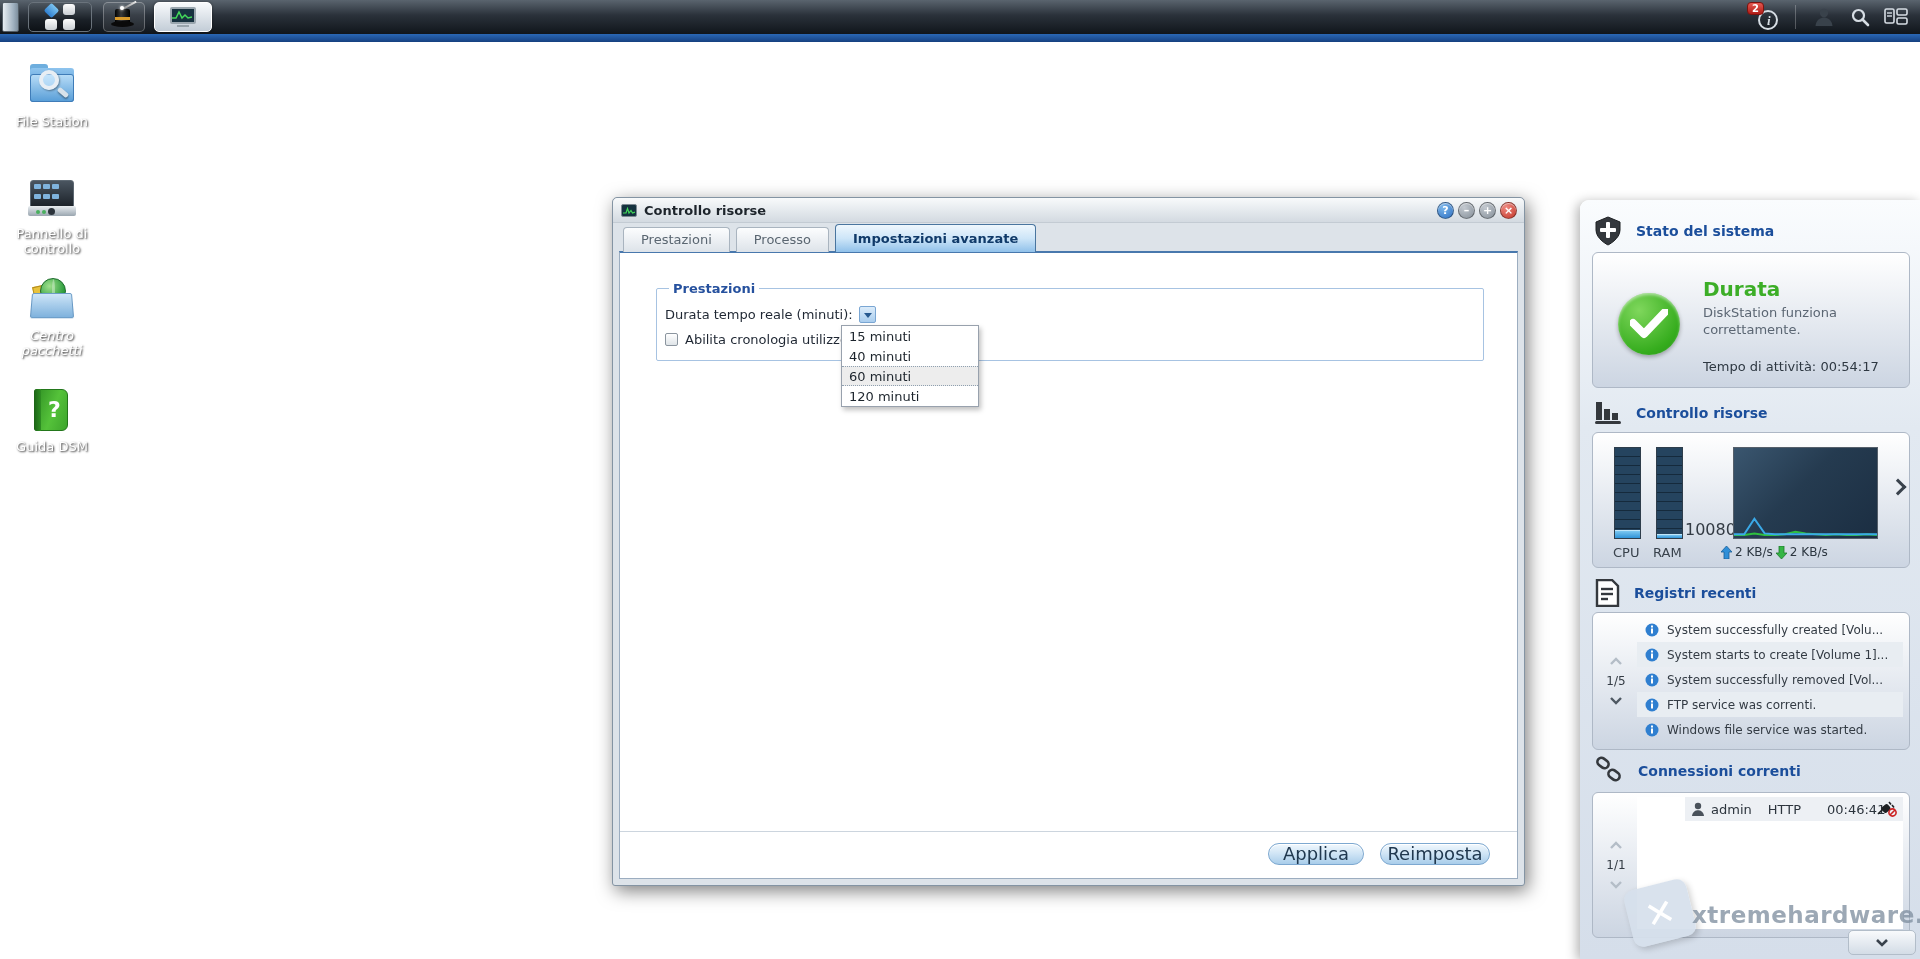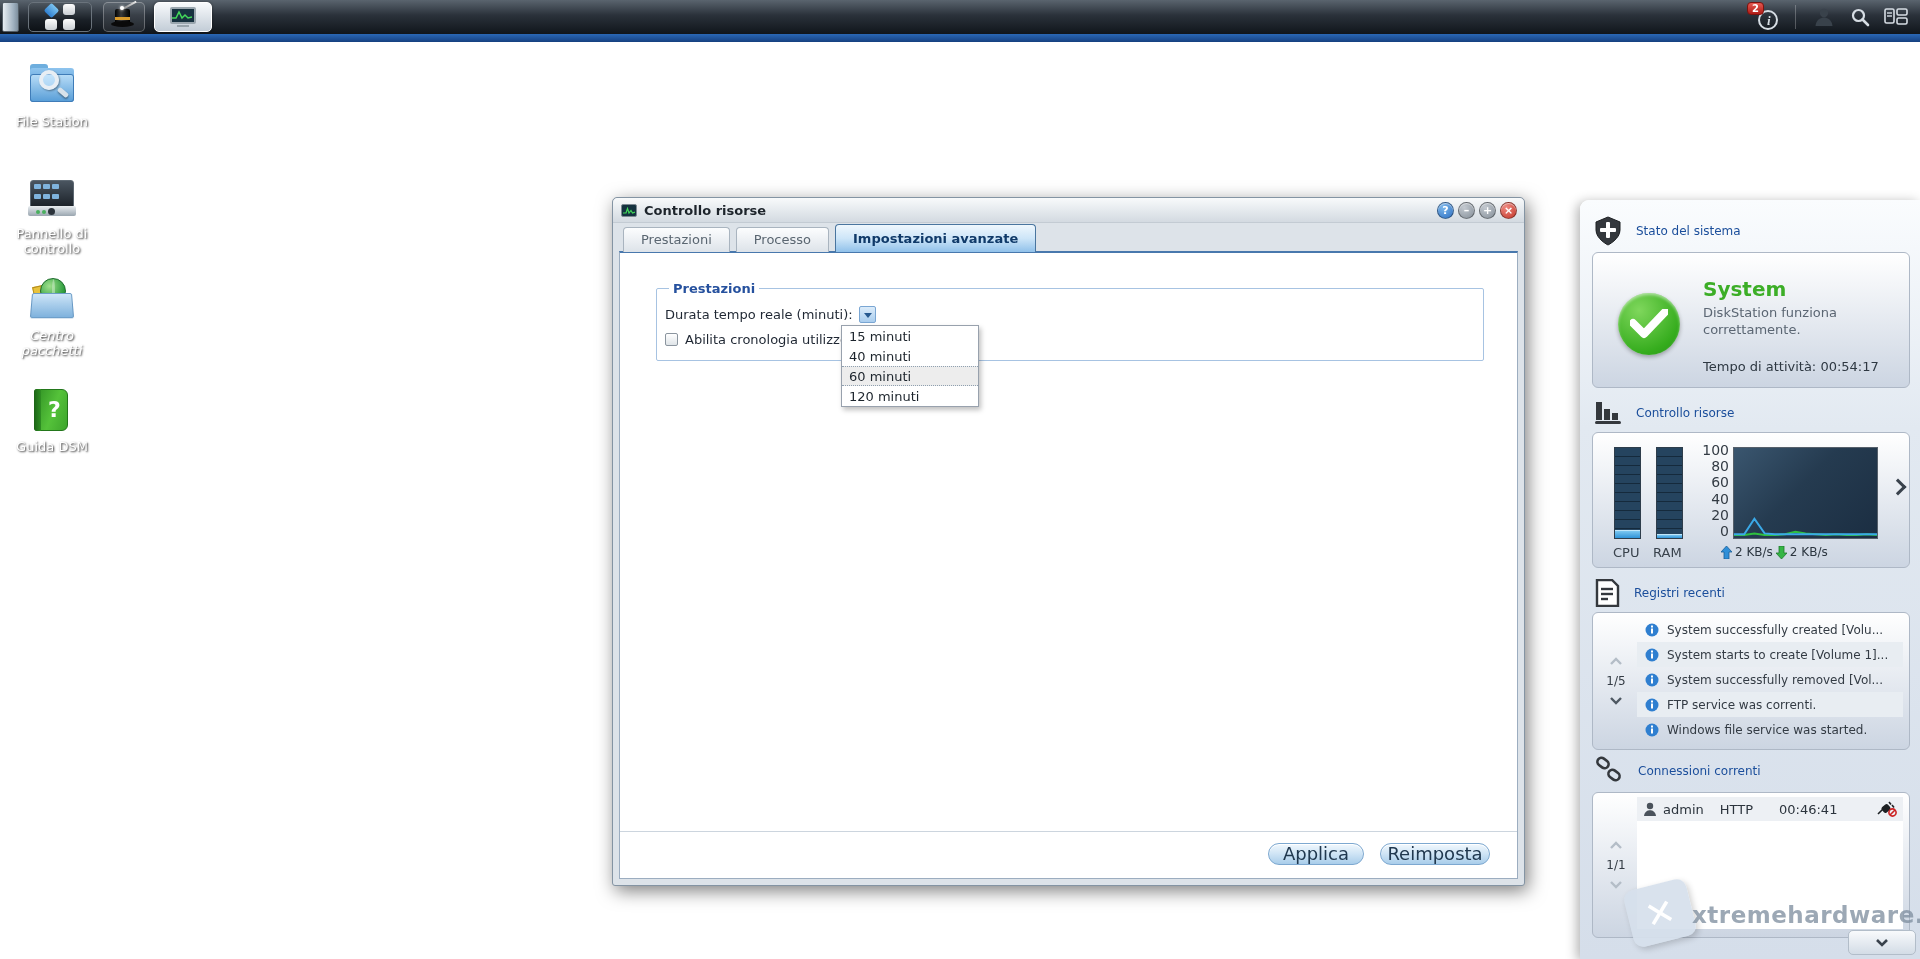--- a/index.html
+++ b/index.html
@@ -101,41 +101,41 @@
   .droplist .opt { height:20px; line-height:20px; padding:0 7px; font-size:13px; color:#1c242c; border:1px dotted transparent; border-left:none; border-right:none; }
   .droplist .opt.hover { background:#ededed; border-top:1px dotted #8fa0b0; border-bottom:1px dotted #8fa0b0; }
   .win-footer { position:absolute; left:0; right:0; bottom:0; height:47px; border-top:1px solid #ccd5de; }
   .pill-btn { position:absolute; top:11px; height:22px; border-radius:12px; border:1px solid #7da8d0; background:linear-gradient(#f1f8fd 0%, #d2e6f6 45%, #a9cdea 100%); font-size:18px; color:#20384f; text-align:center; line-height:20px; box-shadow:inset 0 1px 0 #fff; font-family:inherit; }
   .btn-apply { right:153px; width:96px; }
   .btn-reset { right:27px; width:110px; }
 
   
   .panel { position:absolute; left:1580px; top:200px; width:340px; height:759px; background:linear-gradient(#fafcfe, #e2e9f1 30%, #d5deea 100%); border-radius:9px 0 0 0; box-shadow:-3px 2px 12px rgba(0,0,0,.3); z-index:10; }
   .wheader { position:absolute; left:14px; height:30px; display:flex; align-items:center; gap:14px; }
-  .wheader .wtitle { font-size:12px; font-weight:normal; color:#1b4e9b; }
+  .wheader .wtitle { font-size:14px; font-weight:bold; color:#1b4e9b; }
   .wbox { position:absolute; left:12px; width:318px; background:linear-gradient(#ffffff,#ccd5e2); border:1px solid #aeb8c6; border-radius:6px; box-shadow:inset 0 1px 0 #fff; }
   .status-circle { position:absolute; left:25px; top:40px; width:62px; height:62px; border-radius:50%; background:radial-gradient(circle at 34% 28%, #7fd75c, #35ac1d 70%, #27911a); box-shadow:0 2px 4px rgba(0,0,0,.3), inset 0 2px 3px rgba(255,255,255,.5); }
   .status-circle svg { position:absolute; left:12px; top:16px; }
   .st-title { position:absolute; left:110px; top:24px; font-size:20px; font-weight:bold; }
   .st-msg { position:absolute; left:110px; top:52px; width:170px; font-size:13px; color:#5b6673; line-height:1.3; }
   .st-uptime { position:absolute; left:110px; top:106px; font-size:13px; color:#2e3842; }
   .vbar { position:absolute; top:14px; width:27px; height:92px; border:1px solid #2e3d4b; background:repeating-linear-gradient(#25445f 0px, #25445f 8px, #152a3c 8px, #152a3c 9px); }
   .vbar .fill { position:absolute; left:0; right:0; bottom:0; background:linear-gradient(#7cc8f1,#2f93d8); border-top:1px solid #bfe6fa; }
   .bar-lbl { position:absolute; top:112px; font-size:13px; color:#39424c; }
-  .yticks { position:absolute; left:92px; top:9px; width:44px; height:97px; display:flex; flex-direction:column; justify-content:space-between; align-items:flex-end; font-size:14px; color:#333b44; }
+  .yticks { position:absolute; left:92px; top:9px; width:44px; height:97px; display:flex; flex-direction:row; justify-content:space-between; align-items:flex-end; font-size:16px; color:#333b44; }
   .netgraph { position:absolute; left:140px; top:14px; width:145px; height:92px; border:1px solid #555f6a; background:linear-gradient(135deg,#3a566f 0%, #253b50 45%, #1b2e42 100%); }
   .net-row { position:absolute; left:128px; top:112px; display:flex; align-items:center; gap:3px; font-size:12px; color:#2c3640; }
   .panel-chev { position:absolute; right:5px; top:48px; width:12px; height:12px; border-right:3px solid #39424c; border-bottom:3px solid #39424c; transform:rotate(-45deg); }
   .pager { position:absolute; left:6px; top:0; bottom:0; width:34px; display:flex; flex-direction:column; align-items:center; justify-content:center; gap:9px; }
   .pager .pg-txt { font-size:12px; color:#333b44; }
   .chev { width:12px; height:8px; }
   .logrows { position:absolute; left:44px; right:6px; top:4px; }
   .logrow { height:25px; display:flex; align-items:center; gap:8px; font-size:12px; color:#333b44; padding-left:8px; white-space:nowrap; overflow:hidden; }
   .logrow:nth-child(even) { background:#e8edf2; }
-  .connarea { position:absolute; left:44px; right:6px; top:4px; bottom:8px; background:#fff; }
+  .connarea { position:absolute; left:44px; right:6px; top:4px; bottom:8px; background:#fff;padding-left:48px; }
   .connrow { height:24px; background:#edf0f4; display:flex; align-items:center; font-size:13px; color:#2c343d; position:relative; padding-left:6px; }
   .connrow .cr-user { margin-left:6px; }
   .connrow .cr-proto { margin-left:16px; }
   .connrow .cr-time { margin-left:26px; }
   .connrow .plug { position:absolute; right:6px; top:4px; }
   .collapse-tab { position:absolute; right:4px; bottom:4px; width:68px; height:25px; background:linear-gradient(#f8fafc,#d3dce6); border:1px solid #b2bdc9; border-radius:5px; display:flex; align-items:center; justify-content:center; }
   .xtile { position:absolute; left:48px; top:684px; width:64px; height:58px; background:rgba(214,224,235,.92); border-radius:10px; transform:rotate(-14deg); box-shadow:2px 3px 6px rgba(0,0,0,.18); display:flex; align-items:center; justify-content:center; color:#fff; font-size:36px; font-weight:bold; z-index:3; }
   .xtext { position:absolute; left:112px; top:702px; font-size:23px; font-weight:bold; color:rgba(128,143,160,.78); letter-spacing:.5px; z-index:3; }
 
   
@@ -315,21 +315,21 @@
         <rect x="6" y="12" width="16" height="4" rx="1" fill="#fff"></rect>
       </svg>
       <span class="wtitle">Stato del sistema</span>
     </div>
     <div class="wbox" style="top:52px; height:136px;">
       <div class="status-circle">
         <svg width="38" height="30" viewBox="0 0 38 30">
             <polyline points="3,14 14,25 35,3" fill="none" stroke="#fff" stroke-width="8" stroke-linecap="round" stroke-linejoin="round"></polyline>
           </svg>
       </div>
-      <div class="st-title" id="status-title" style="color: rgb(60, 174, 39);">System</div>
+      <div class="st-title" id="status-title" style="color: rgb(60, 174, 39);">Durata</div>
       <div class="st-msg">DiskStation funziona correttamente.</div>
       <div class="st-uptime">Tempo di attività: 00:54:17</div>
     </div>
 
     <div class="wheader" style="top:198px;">
       <svg width="28" height="26" viewBox="0 0 28 26">
         <rect x="2" y="2" width="6" height="18" fill="#34383d"></rect>
         <rect x="10" y="9" width="6" height="11" fill="#34383d"></rect>
         <rect x="18" y="13" width="6" height="7" fill="#34383d"></rect>
         <rect x="1" y="21" width="26" height="3" rx="1.5" fill="#34383d"></rect>

